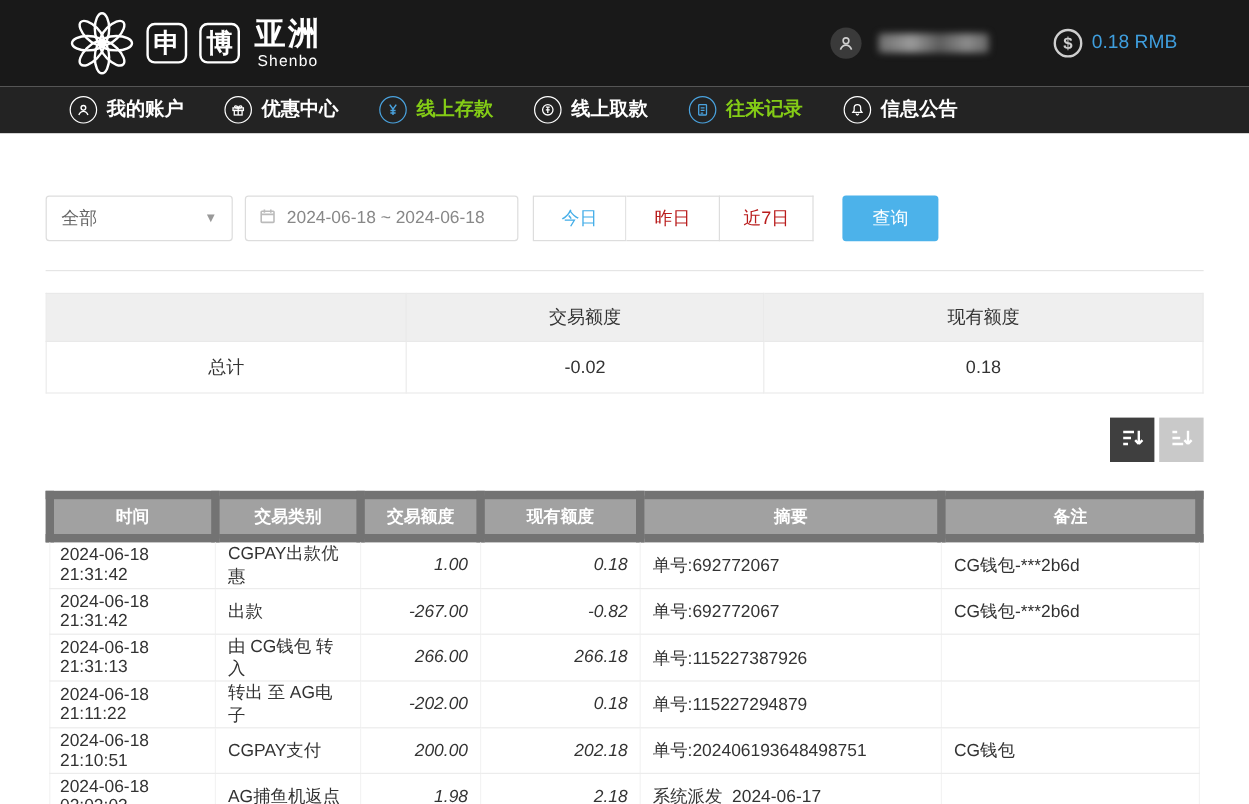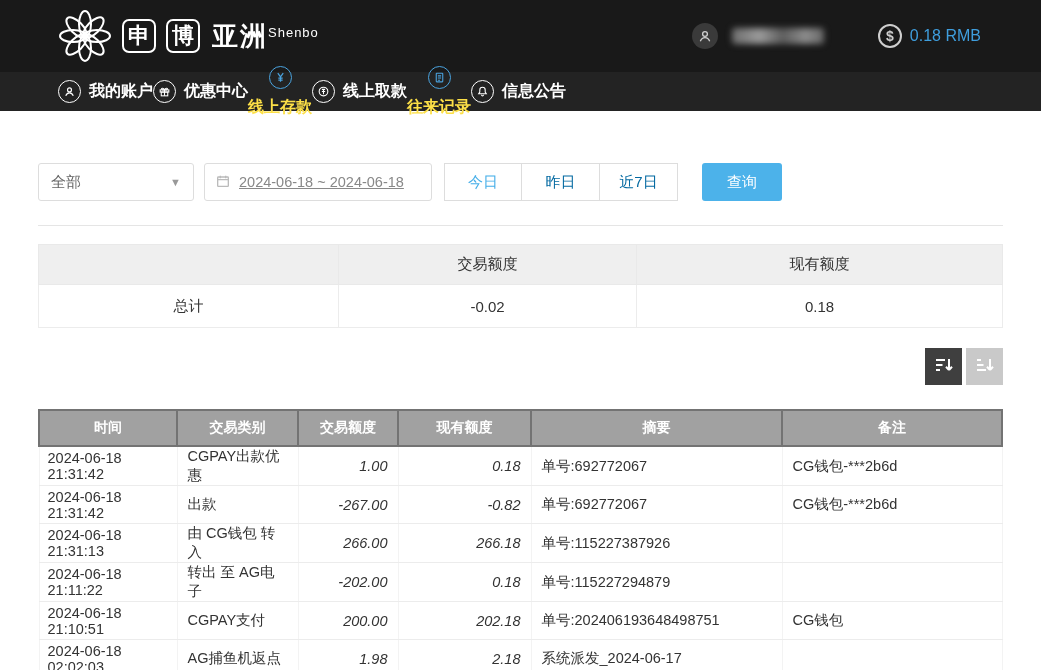--- a/index.html
+++ b/index.html
@@ -7,63 +7,63 @@
     font-family: "Liberation Sans", "DejaVu Sans", sans-serif; }
 
   
   .top-header { height: 72px; background: #191919; display: flex; align-items: center;
     justify-content: space-between; padding: 0 60px 0 58px; }
   .logo { display: flex; align-items: center; gap: 10px; color: #fff; }
   .logo-flower svg { display: block; }
   .logo-char { width: 34px; height: 34px; border: 2px solid #fff; border-radius: 7px;
     display: flex; align-items: center; justify-content: center; font-size: 22px;
     font-weight: bold; color: #fff; }
-  .logo-right { display: flex; line-height: 1; margin-left: 2px; }
+  .logo-right { display: flex; flex-direction: column; line-height: 1; margin-left: 2px; }
   .logo-region { font-size: 26px; font-weight: bold; letter-spacing: 2px; }
   .logo-sub { font-size: 13px; margin-top: 3px; letter-spacing: 1px; text-align: center; }
 
   .user-area { display: flex; align-items: center; gap: 14px; }
   .avatar-icon { width: 26px; height: 26px; border-radius: 50%; background: #3a3a3a;
     display: flex; align-items: center; justify-content: center; }
   .username-blur { width: 92px; height: 16px; border-radius: 3px;
     background: linear-gradient(90deg,#6d6d6d,#9a9a9a 30%,#5d5d5d 55%,#8c8c8c 80%,#666);
     filter: blur(3px); }
   .balance-wrap { display: flex; align-items: center; gap: 8px; margin-left: 40px; }
   .dollar-icon { width: 24px; height: 24px; border: 2px solid #cfcfcf; border-radius: 50%;
     color: #cfcfcf; font-size: 14px; font-weight: bold; display: flex; align-items: center;
     justify-content: center; }
   .balance-text { color: #3f9edd; font-size: 16px; }
 
   
   .nav-bar { height: 39px; background: #232323; display: flex; align-items: center;
-    padding-left: 58px; }
+    padding-left: 58px; gap: 34px; }
   .nav-item { display: flex; align-items: center; gap: 8px; color: #fff; font-size: 16px;
     font-weight: bold; cursor: pointer; }
   .nav-item .circle-icon { width: 23px; height: 23px; border: 1.6px solid #fff;
     border-radius: 50%; display: flex; align-items: center; justify-content: center;
     color: #fff; }
-  .nav-item.active { color: #fde047; flex-direction: column; }
+  .nav-item.active { color: #84cc16; }
   .nav-item.active .circle-icon { border-color: #4aa3df; color: #4aa3df; }
   .circle-icon svg { display: block; }
 
   
   .content { padding: 0 38px; }
 
   .filter-row { margin-top: 52px; display: flex; align-items: center; gap: 10px; }
   .select-box { width: 156px; height: 38px; border: 1px solid #ddd; border-radius: 3px;
     display: flex; align-items: center; justify-content: space-between;
     padding: 16px 12px; color: #666; font-size: 15px; cursor: pointer; background: #fff; }
   .select-caret { color: #999; font-size: 11px; }
   .date-box { width: 228px; height: 38px; border: 1px solid #ddd; border-radius: 3px;
     display: flex; align-items: center; gap: 8px; padding: 0 10px; color: #888;
-    font-size: 14.5px; background: #fff; cursor: pointer; text-decoration: underline; }
+    font-size: 14.5px; background: #fff; cursor: pointer; }
   .cal-icon { color: #bbb; }
   .quick-group { display: flex; margin-left: 2px; }
   .quick-btn { width: 78px; height: 38px; border: 1px solid #ddd; background: #fff;
-    font-size: 15px; color: #0369a1; cursor: pointer; display: flex; align-items: center;
+    font-size: 15px; color: #b91c1c; cursor: pointer; display: flex; align-items: center;
     justify-content: center; }
   .quick-btn + .quick-btn { border-left: none; }
   .quick-btn.active { color: #45aee8; }
   .query-btn { width: 80px; height: 38px; background: #4cb2ea; border: none; color: #fff;
     font-size: 15px; border-radius: 3px; margin-left: 14px; cursor: pointer; }
 
   .divider { border-bottom: 1px solid #e5e5e5; margin-top: 24px; }
 
   
   .summary-table { width: 100%; border-collapse: collapse; margin-top: 18px;
@@ -77,21 +77,21 @@
   .sort-row { display: flex; justify-content: flex-end; gap: 4px; margin-top: 20px; }
   .sort-btn { width: 37px; height: 37px; border: none; display: flex; align-items: center;
     justify-content: center; cursor: pointer; }
   .sort-btn.dark { background: #3f3f3f; }
   .sort-btn.light { background: #c9c9c9; }
 
   
   .data-table { width: 100%; border-collapse: collapse; margin-top: 24px; font-size: 14.5px;
     color: #333; table-layout: fixed; }
   .data-table thead th { background: #a1a1a1; color: #fff; font-weight: bold;
-    height: 36px; text-align: center; border: 2px solid #737373; font-size: 14px; }
+    height: 36px; text-align: center; border: 7px solid #737373; font-size: 14px; }
   .data-table tbody td { height: 38px; border-bottom: 1px solid #ececec;
     border-left: 1px solid #f3f3f3; border-right: 1px solid #f3f3f3;
     padding: 0 10px; background: #fff; }
   .data-table td.col-time { padding-left: 8px; }
   .data-table td.num { text-align: right; font-style: italic; }
 </style>
 </head>
 <body>
 
 <div class="top-header">

